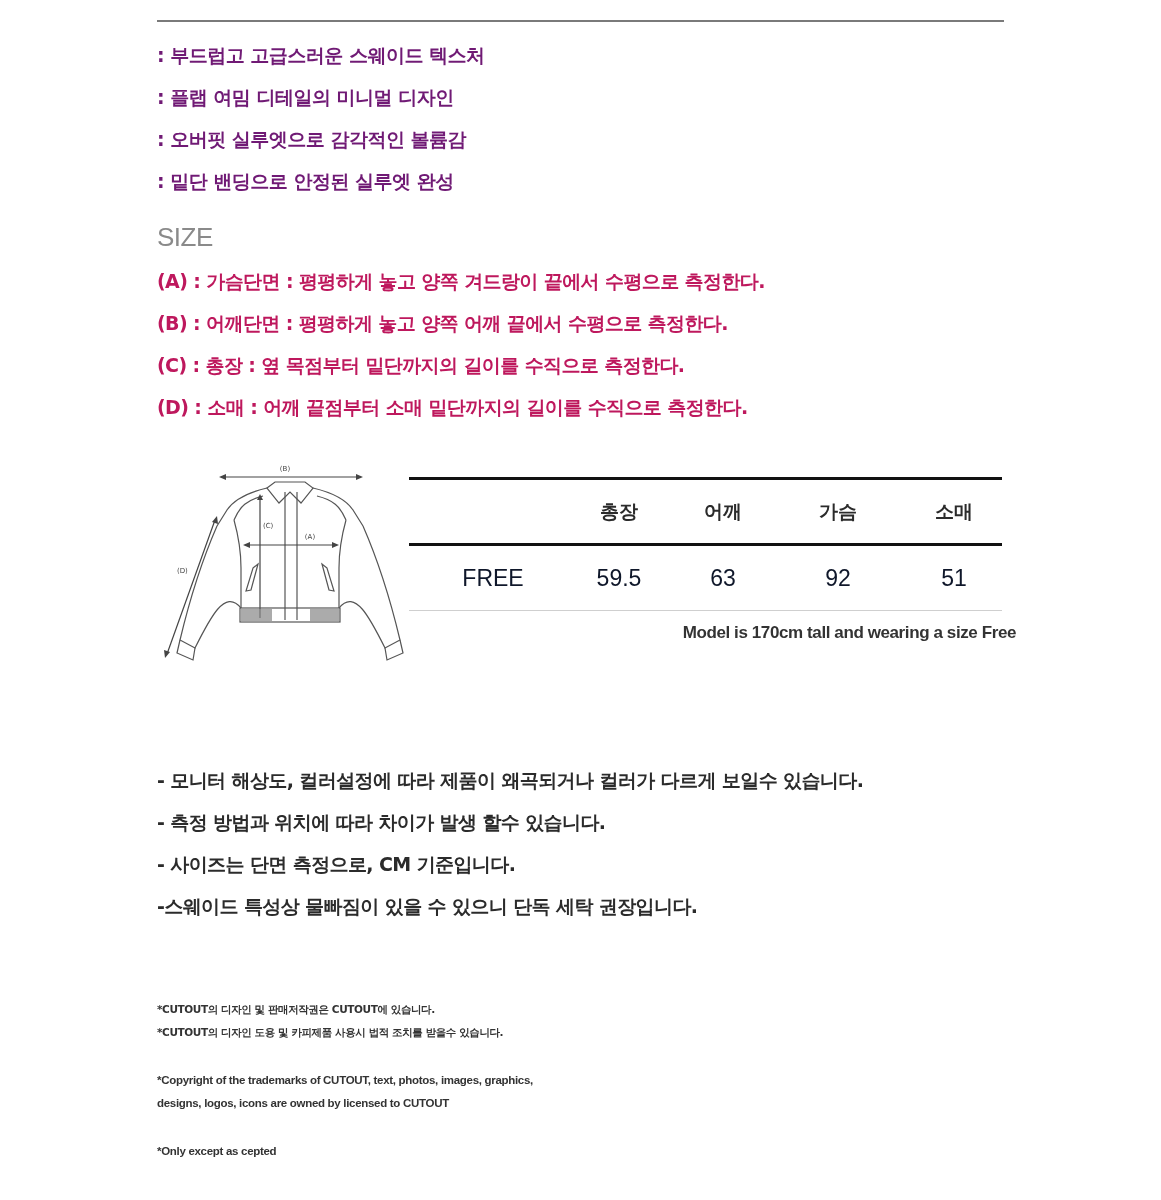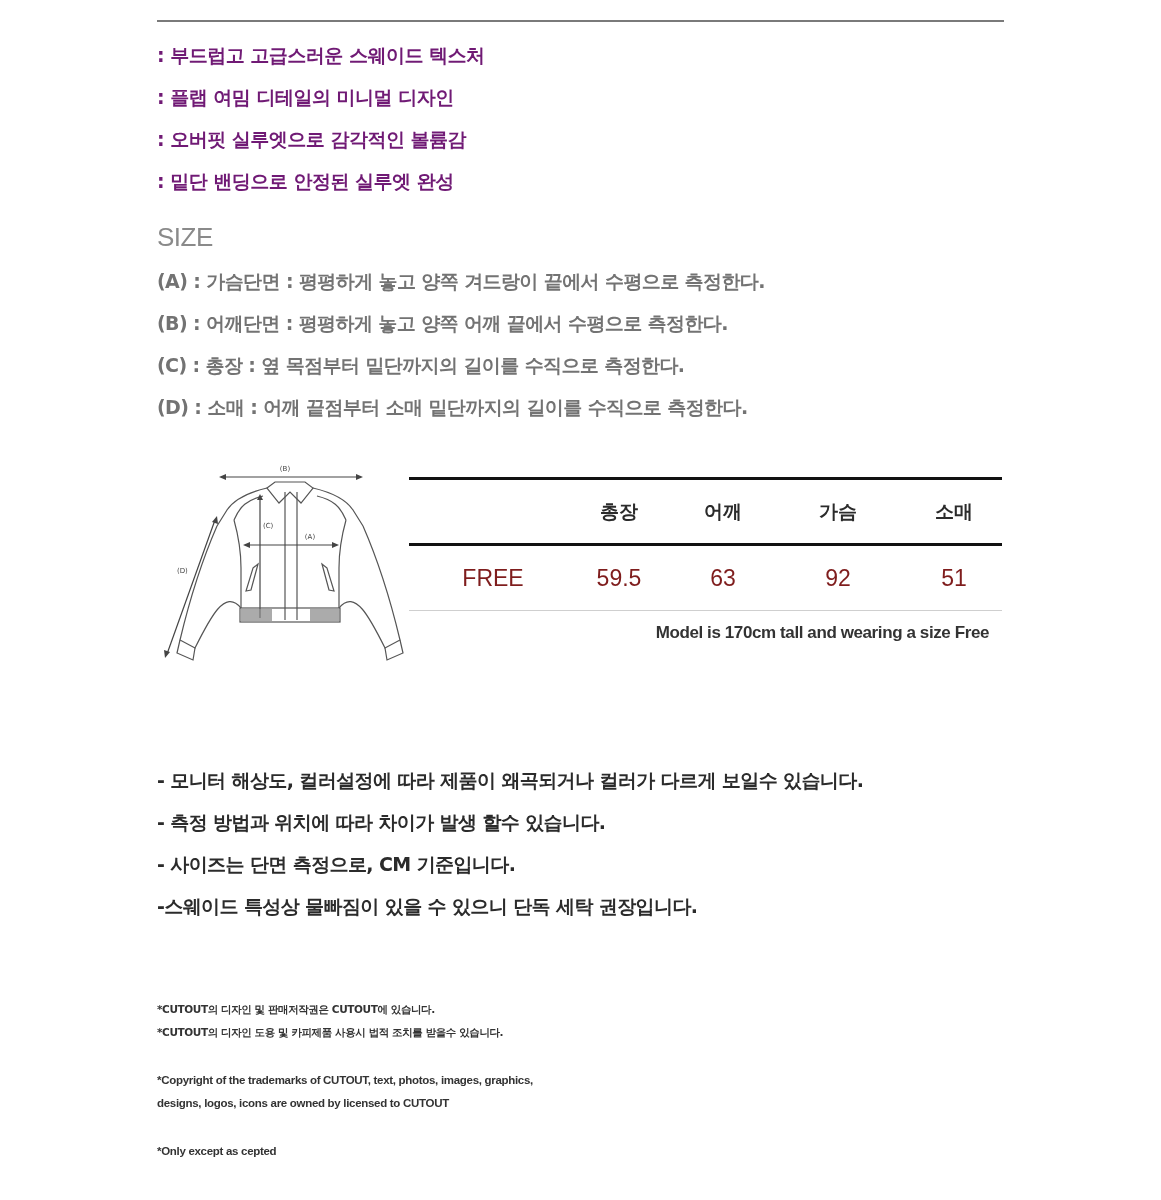--- a/index.html
+++ b/index.html
@@ -17,35 +17,35 @@
       font-size: 19px; font-weight: bold; height: 42px; line-height: 30px;
       color: #701a75; letter-spacing: -0.5px; white-space: nowrap;
     }
     .size-title {
       position: absolute; left: 157px; top: 222px; font-size: 26px;
       font-family: "Liberation Sans", sans-serif; color: #8a8a8a; letter-spacing: -0.5px;
     }
     .measures { position: absolute; left: 157px; top: 266px; }
     .measures .line {
       font-size: 19px; font-weight: bold; height: 42px; line-height: 30px;
-      color: #737373; letter-spacing: -0.6px; white-space: nowrap;
+      color: #be185d; letter-spacing: -0.6px; white-space: nowrap;
     }
     .diagram { position: absolute; left: 155px; top: 458px; width: 260px; height: 220px; }
     .size-table { position: absolute; left: 409px; top: 477px; width: 593px; }
     .rule-thick { height: 3px; background: #111; }
     .rule-thin { height: 1px; background: #cfcfcf; }
     .thead, .trow { display: flex; align-items: center; }
     .thead { height: 63px; text-decoration: underline; }
     .trow { height: 64px; }
     .cell { text-align: center; }
     .thead .cell { font-size: 19px; font-weight: bold; color: #2b2b2b; }
-    .trow .cell { font-size: 23px; color: #7f1d1d; font-family: "Liberation Sans", sans-serif; }
+    .trow .cell { font-size: 23px; color: #0f172a; font-family: "Liberation Sans", sans-serif; }
     .col { position: absolute; }
     .model-note {
-      position: absolute; right: 172px; top: 623px; font-size: 17px; font-weight: bold;
+      position: absolute; right: 145px; top: 623px; font-size: 17px; font-weight: bold;
       color: #333; letter-spacing: -0.4px; font-family: "Liberation Sans", sans-serif;
     }
     .notes { position: absolute; left: 157px; top: 765px; }
     .notes .line {
       font-size: 19px; font-weight: bold; height: 42px; line-height: 30px;
       color: #2b2b2b; letter-spacing: -0.6px; white-space: nowrap;
     }
     .legal { position: absolute; left: 157px; top: 1000px; }
     .legal .line {
       font-size: 11.5px; font-weight: bold; color: #333; height: 23px; line-height: 18px;

